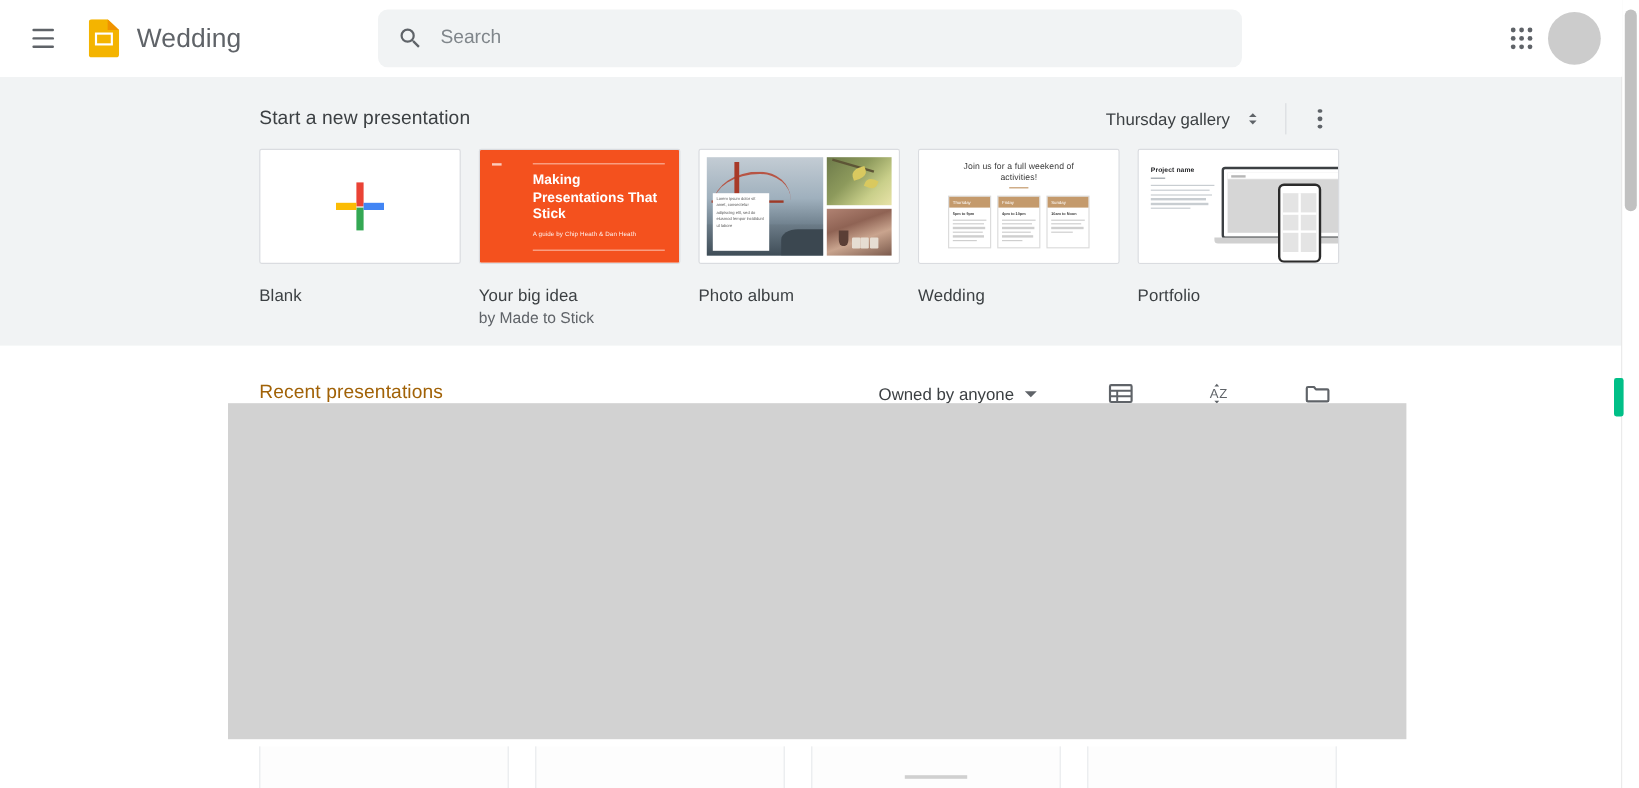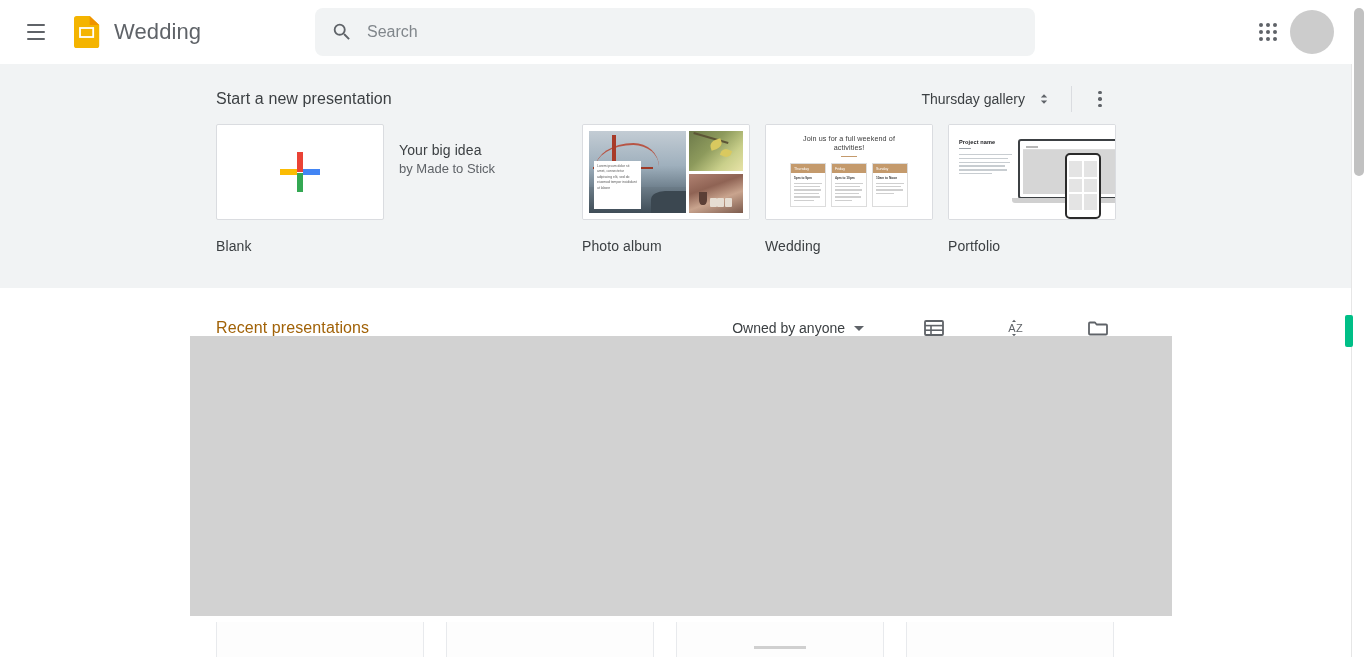--- a/index.html
+++ b/index.html
@@ -333,20 +333,29 @@
             <b class="gp-red"></b>
               <b class="gp-green"></b>
               <b class="gp-yellow"></b>
               <b class="gp-blue"></b>
           </span>
         </div>
         <div class="tpl-label">Blank</div>
       </div>
 
       <div class="tpl-card">
+        <div class="tpl-thumb">
+          <div class="bigidea">
+            <span class="bi-dash"></span>
+            <span class="bi-rule top"></span>
+            <div class="bi-title">Making Presentations That Stick</div>
+            <div class="bi-sub">A guide by Chip Heath &amp; Dan Heath</div>
+            <span class="bi-rule bot"></span>
+          </div>
+        </div>
         <div class="tpl-label">Your big idea</div>
         <div class="tpl-sub">by Made to Stick</div>
       </div>
 
       <div class="tpl-card">
         <div class="tpl-thumb">
           <div class="photoalbum">
             <div class="pa-left">
               <span class="pa-cable"></span>
               <span class="pa-bridge-tower pa-t1"></span>

